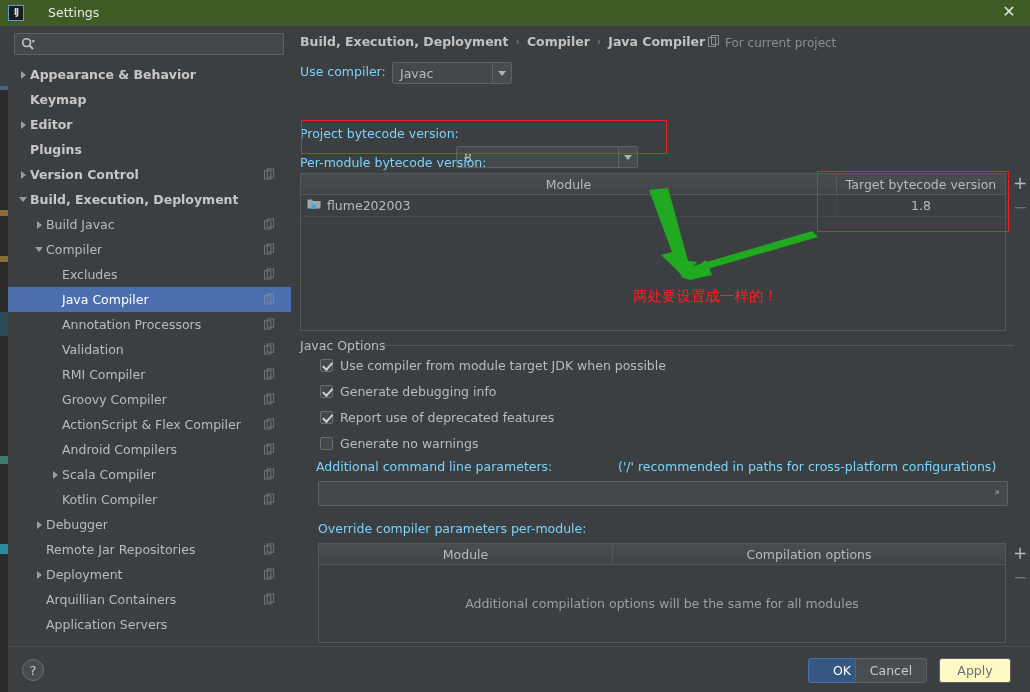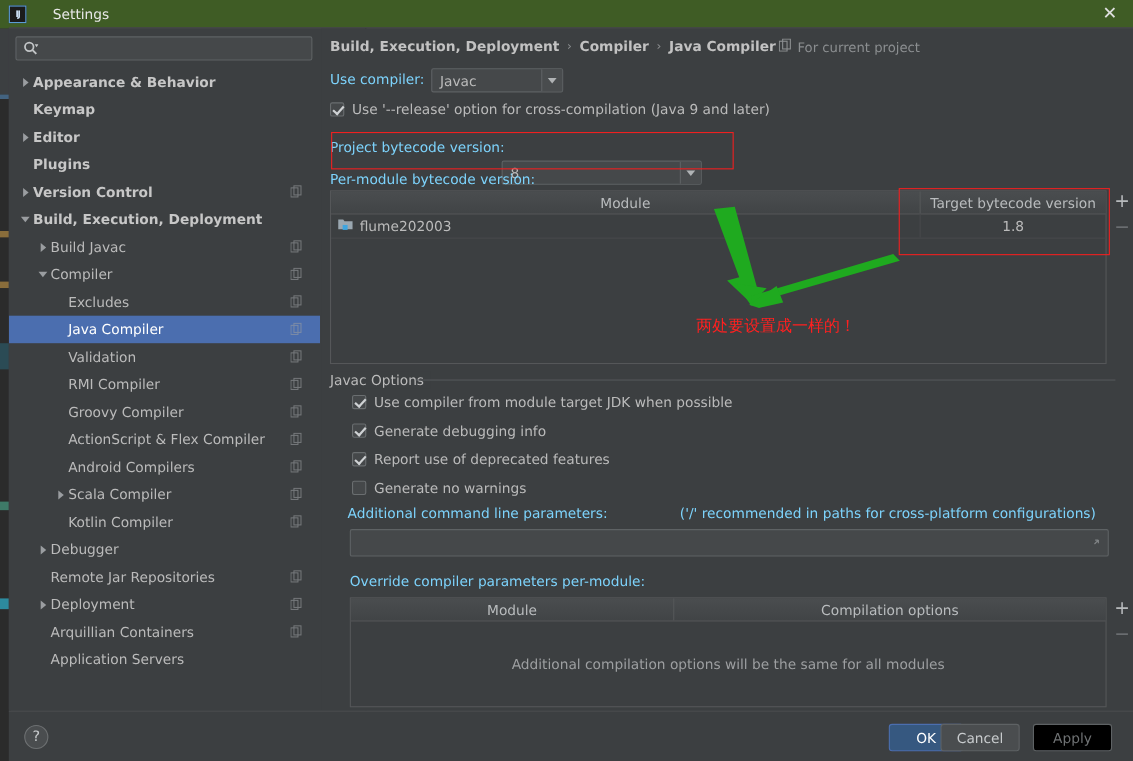--- a/index.html
+++ b/index.html
@@ -250,21 +250,21 @@
     color:#c8cbcd; font-size:13px; display:flex;
     align-items:center; justify-content:center; cursor:pointer;
   }
   .dbtn {
     position:absolute; top:11px; height:25px;
     border:1px solid #5e6264; border-radius:3px;
     display:flex;align-items:center;justify-content:center;
     font-size:12.5px; cursor:pointer; background:#4a4d4f; color:#c8cbcd;
   }
   .dbtn.primary { background:#365880; border-color:#4b6eaf; color:#ffffff; }
-  .dbtn.disabled { color:#6f7274; background:#000000; }
+  .dbtn.disabled { color:#6f7274; background:#fef9c3; }
 </style>
 </head>
 <body>
 
 <div id="behind">
   <div class="strip" style="top:0;height:26px;background:#3f5c25;"></div>
   <div class="strip" style="top:26px;height:60px;background:#3c3f41;"></div>
   <div class="strip" style="top:86px;height:4px;background:#5b9bd5;opacity:.5;"></div>
   <div class="strip" style="top:90px;height:120px;background:#2b2b2b;"></div>
   <div class="strip" style="top:210px;height:6px;background:#8a6d3b;"></div>
@@ -381,20 +381,29 @@
             <span class="tw"></span>
             <span class="tlabel">Java Compiler</span>
             <span class="copyicon"><svg width="11" height="12" viewBox="0 0 12 12">
                 <rect x="0.5" y="2.5" width="7" height="9" fill="none" stroke="#9a9da0" stroke-width="1"></rect>
                 <rect x="3.5" y="0.5" width="7" height="9" fill="none" stroke="#9a9da0" stroke-width="1"></rect>
               </svg></span>
           </div>
           <div class="tnode">
             <span style="display: inline-block; flex: 0 0 40px;"></span>
             <span class="tw"></span>
+            <span class="tlabel">Annotation Processors</span>
+            <span class="copyicon"><svg width="11" height="12" viewBox="0 0 12 12">
+                <rect x="0.5" y="2.5" width="7" height="9" fill="none" stroke="#9a9da0" stroke-width="1"></rect>
+                <rect x="3.5" y="0.5" width="7" height="9" fill="none" stroke="#9a9da0" stroke-width="1"></rect>
+              </svg></span>
+          </div>
+          <div class="tnode">
+            <span style="display: inline-block; flex: 0 0 40px;"></span>
+            <span class="tw"></span>
             <span class="tlabel">Validation</span>
             <span class="copyicon"><svg width="11" height="12" viewBox="0 0 12 12">
                 <rect x="0.5" y="2.5" width="7" height="9" fill="none" stroke="#9a9da0" stroke-width="1"></rect>
                 <rect x="3.5" y="0.5" width="7" height="9" fill="none" stroke="#9a9da0" stroke-width="1"></rect>
               </svg></span>
           </div>
           <div class="tnode">
             <span style="display: inline-block; flex: 0 0 40px;"></span>
             <span class="tw"></span>
             <span class="tlabel">RMI Compiler</span>
@@ -521,24 +530,20 @@
       <div class="row" style="left:8px; top:38px;">
         <span class="lbl">Use compiler:</span>
       </div>
       <div class="combo" style="left:100px; top:36px; width:120px;">
         <span class="val">Javac</span>
         <span class="btn">
             <i></i>
           </span>
       </div>
 
-      <div class="cb" style="position:absolute; left:8px; top:66px;">
-        <span class="box on"></span>
-        <span class="cbl">Use '--release' option for cross-compilation (Java 9 and later)</span>
-      </div>
 
       <div class="row" style="left:8px; top:100px;">
         <span class="lbl">Project bytecode version:</span>
       </div>
       <div class="combo" style="left:164px; top:98px; width:182px;">
         <span class="val">8</span>
         <span class="btn">
             <i></i>
           </span>
       </div>

